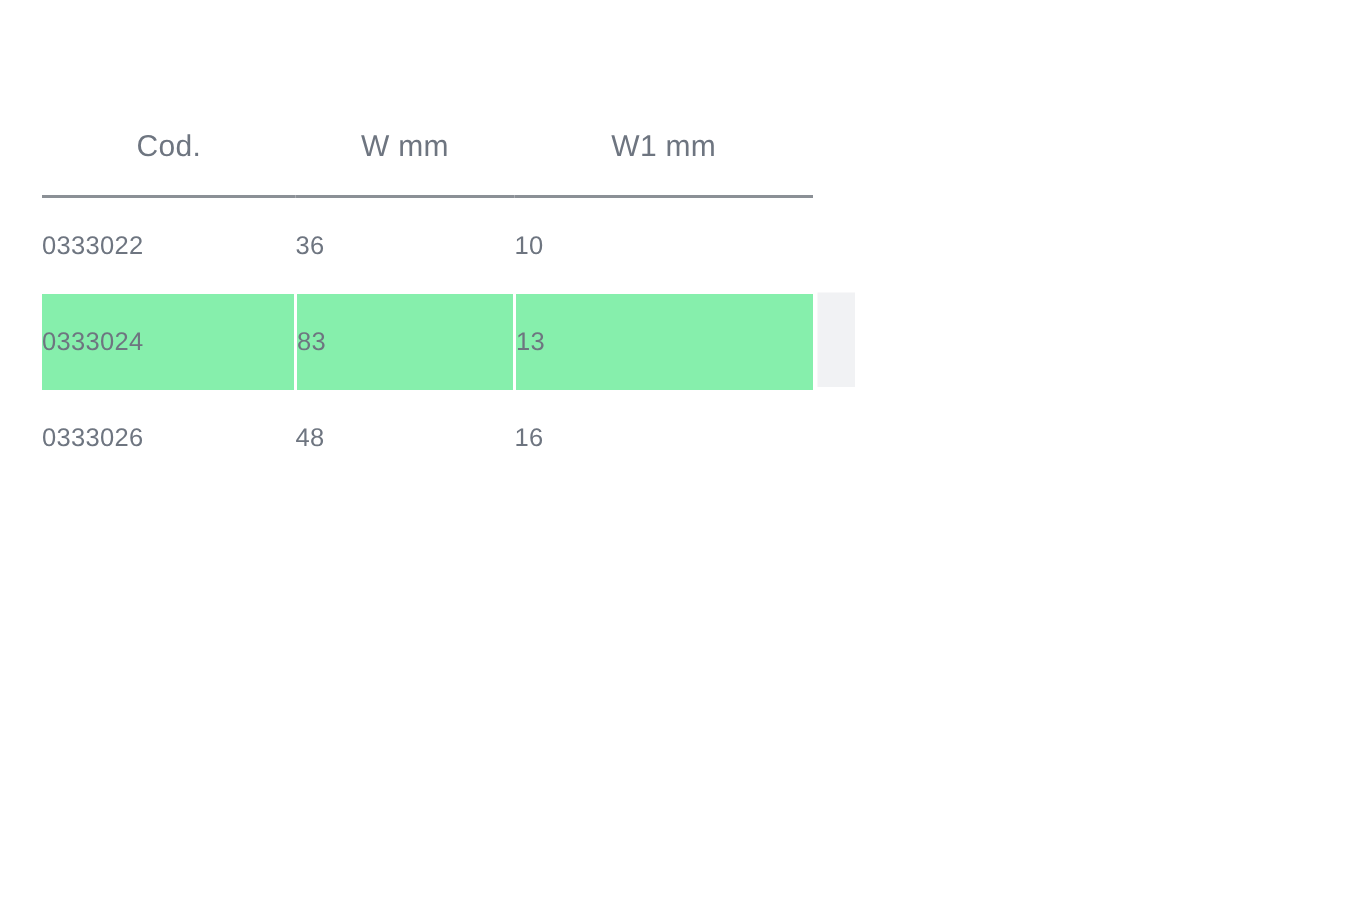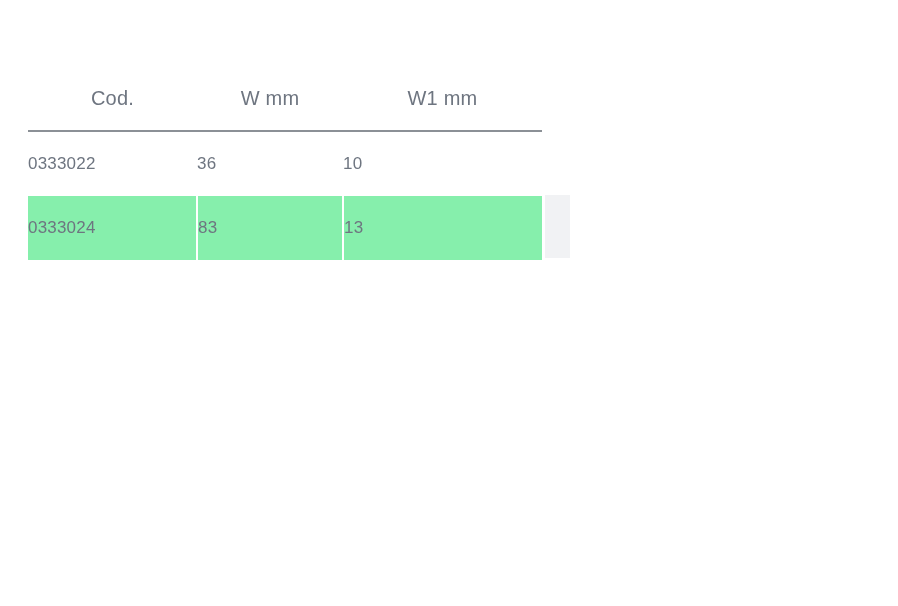--- a/index.html
+++ b/index.html
@@ -125,17 +125,22 @@
           <td>36</td>
           <td>10</td>
         </tr>
 
         <tr class="row-alt">
           <td>0333024</td>
           <td>83</td>
           <td>13</td>
         </tr>
 
+        <tr class="row-normal">
+          <td>0333026</td>
+          <td>48</td>
+          <td>16</td>
+        </tr>
       </tbody>
     </table>
   </div>
 
 </div>
 
 </body></html>

